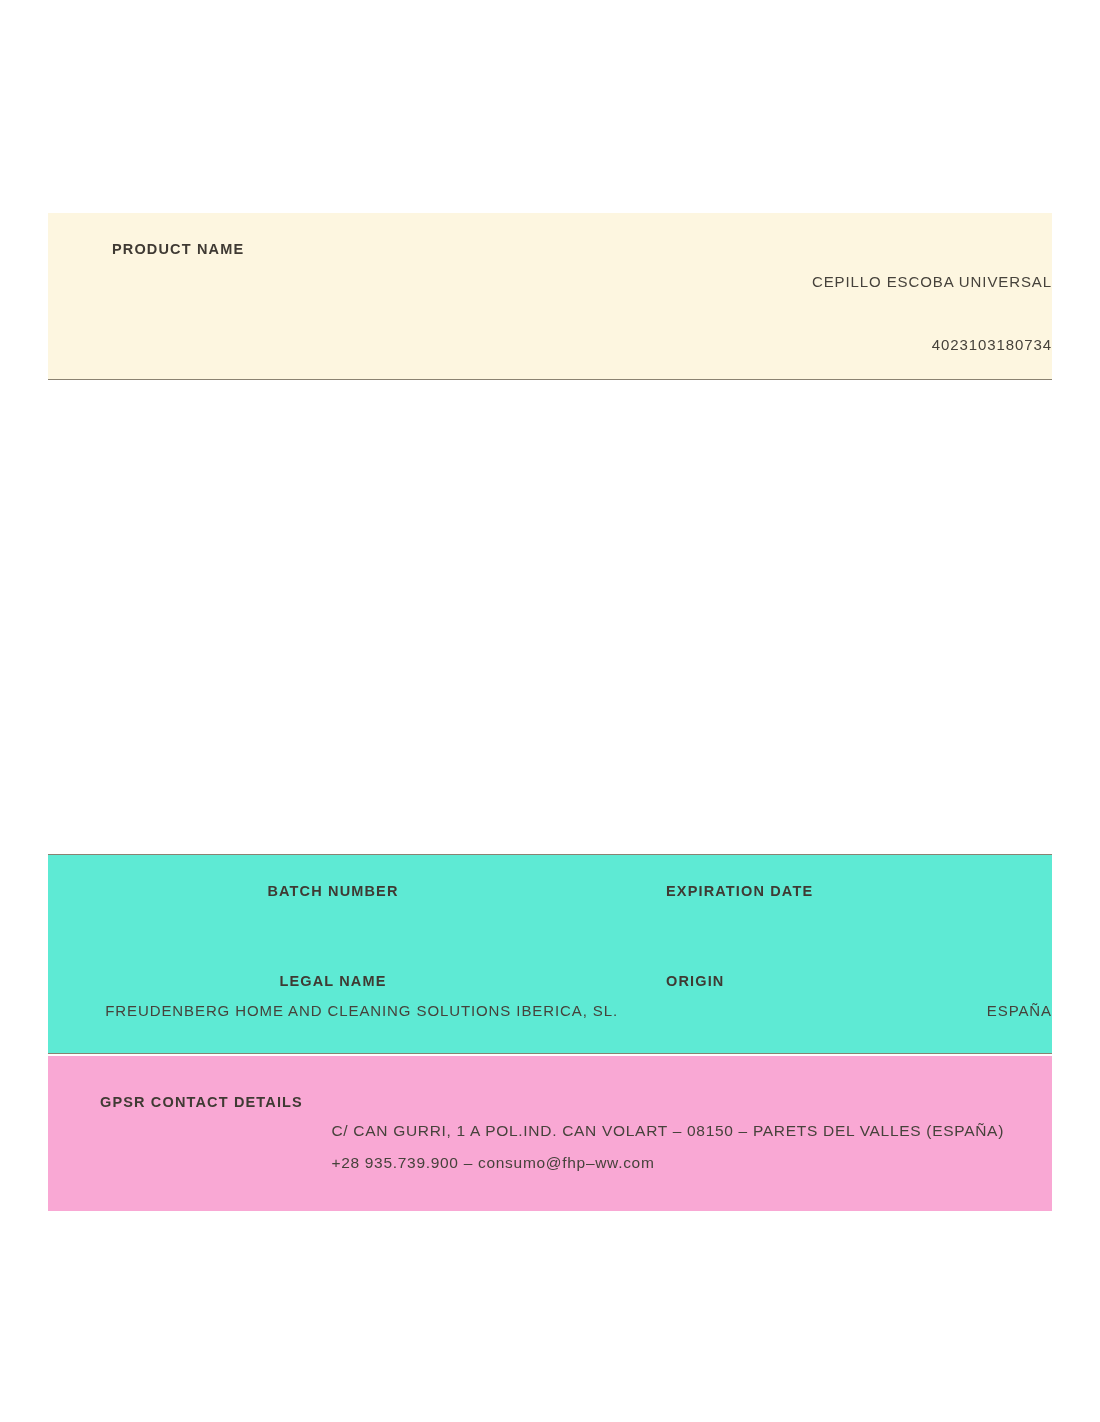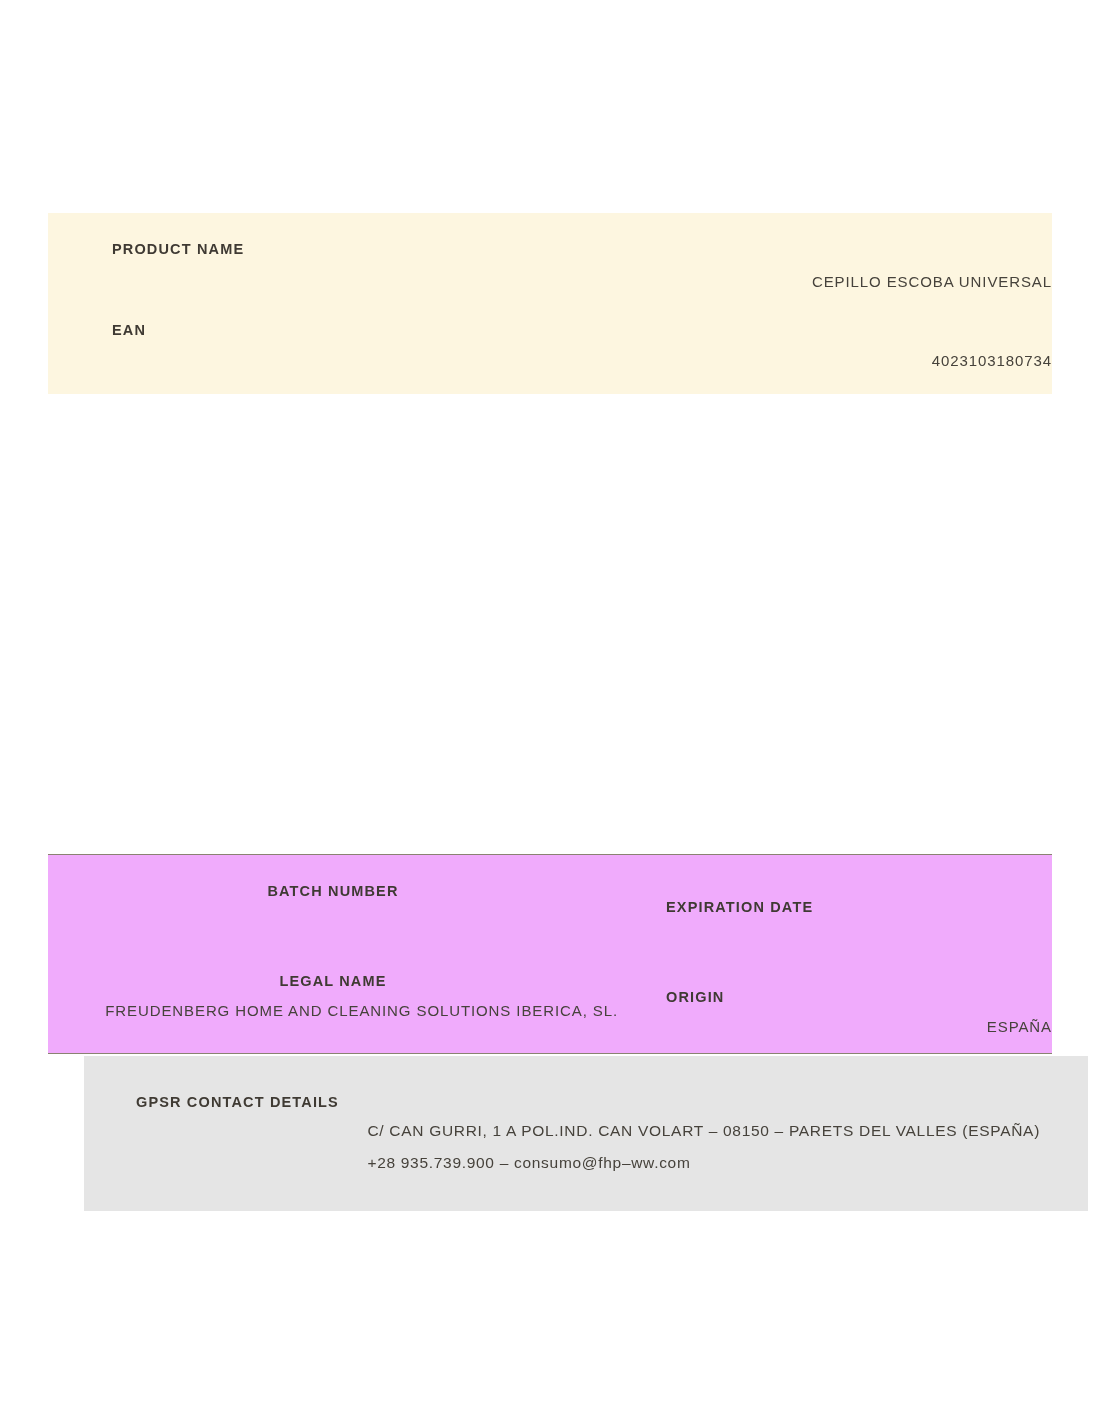--- a/index.html
+++ b/index.html
@@ -65,21 +65,21 @@
     background: #ffffff;
   }
 
   
   .block-mid {
     position: absolute;
     left: 48px;
     top: 854px;
     width: 1004px;
     height: 200px;
-    background: #f0abfc;
+    background: #5eead4;
     border-top: 1px solid #8a8272;
     border-bottom: 1px solid #8a8272;
     box-sizing: border-box;
   }
 
   .mid-row {
     position: absolute;
     left: 0;
     width: 100%;
     display: flex;
@@ -90,33 +90,31 @@
 
   .col-a {
     width: 570px;
     text-align: center;
     box-sizing: border-box;
   }
   .col-b {
     width: 434px;
     box-sizing: border-box;
     padding-left: 48px;
-    margin-top: 16px;
   }
 
   
   .block-bottom {
     position: absolute;
     left: 48px;
     top: 1056px;
     width: 1004px;
     height: 155px;
-    background: #e5e5e5;
+    background: #f9a8d4;
     box-sizing: border-box;
-    margin-left: 36px;
   }
 
   .gpsr-label {
     position: absolute;
     left: 52px;
     top: 38px;
     font-size: 14.5px;
     font-weight: bold;
     letter-spacing: 1.15px;
     color: #3f3a33;
@@ -141,21 +139,20 @@
 <div class="page">
 
   <div class="block-top">
     <div class="pad-left">
       <div class="field-label">PRODUCT NAME</div>
       <div class="gap-1"></div>
       <div class="field-value">CEPILLO ESCOBA UNIVERSAL</div>
     </div>
     <div class="gap-2"></div>
     <div class="pad-left">
-      <div class="field-label">EAN</div>
       <div class="gap-3"></div>
       <div class="field-value">4023103180734</div>
     </div>
   </div>
 
   <div class="white-gap"></div>
 
   <div class="block-mid">
     <div class="mid-row r1">
       <div class="col-a">

